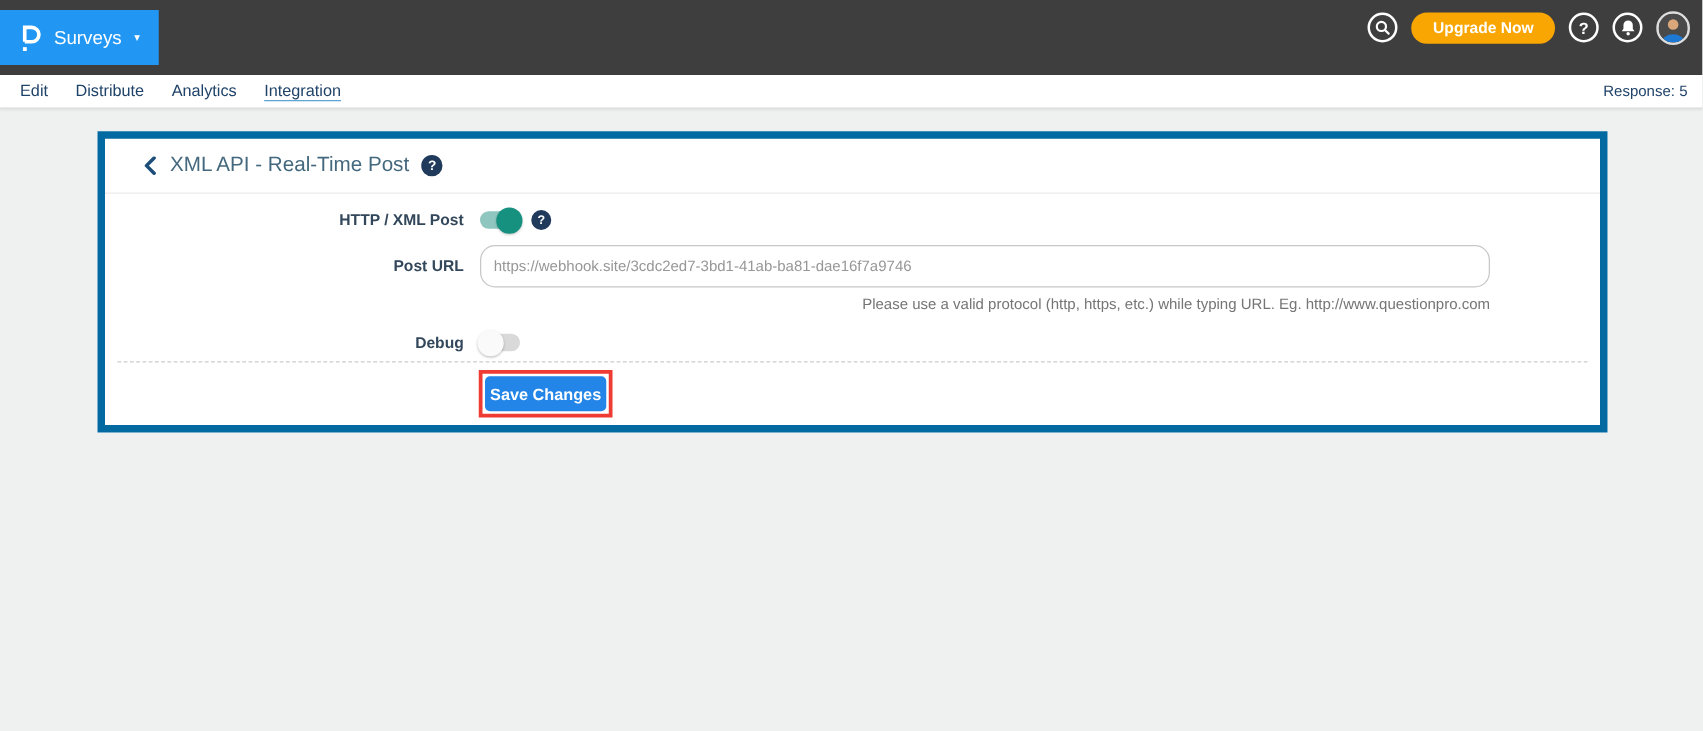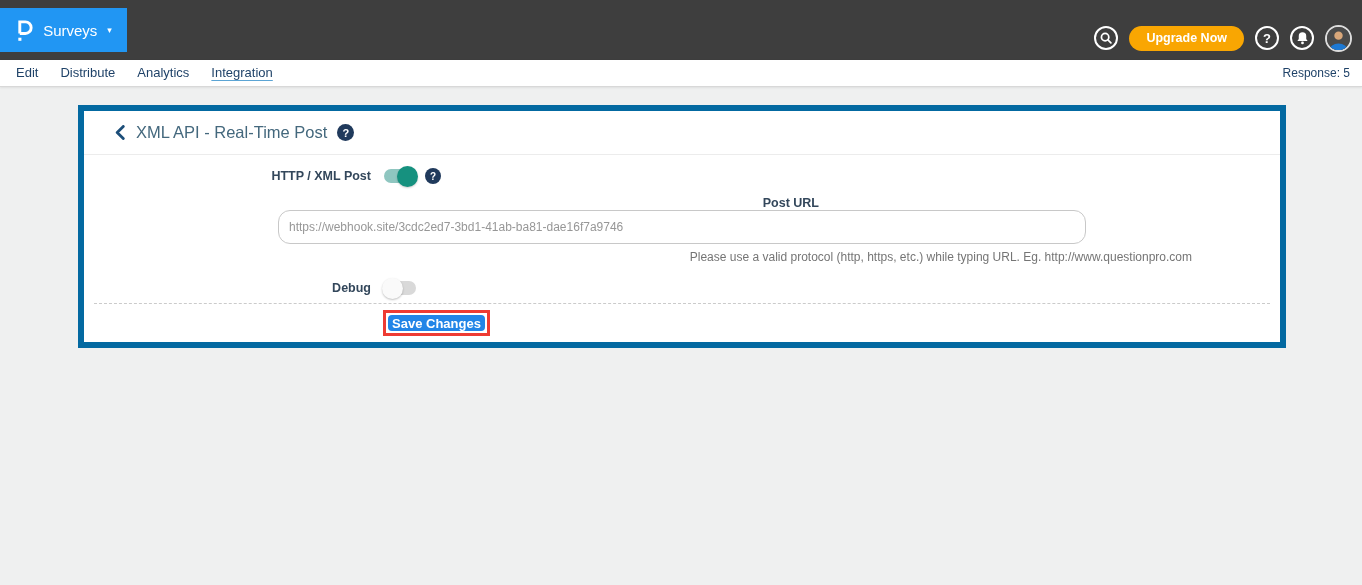--- a/index.html
+++ b/index.html
@@ -9,21 +9,21 @@
   
   .topbar { height:60px; background:var(--topbar-bg,#3e3e3e); display:flex; align-items:center; position:relative; }
   .logo-block { width:127px; height:44px; background:var(--brand-blue,#2196f3); display:flex; align-items:center; justify-content:center; gap:9px; cursor:pointer; }
   .logo-mark { display:flex; align-items:center; }
   .product-label { color:#fff; font-size:15px; }
   .caret-down { color:#fff; font-size:9px; margin-left:1px; }
   .breadcrumb { display:flex; align-items:center; margin-left:26px; gap:11px; }
   .crumb-parent { color:#6d9ec7; font-size:15px; cursor:pointer; }
   .crumb-sep { color:#8f8f8f; font-size:13px; }
   .crumb-current { color:#f2f2f2; font-size:14px; }
-  .topbar-right { position:absolute; right:10px; top:16px; height:44px; display:flex; align-items:center; gap:11px; }
+  .topbar-right { position:absolute; right:10px; top:0; height:44px; display:flex; align-items:center; gap:11px; }
   .circle-btn { width:24px; height:24px; border:2px solid #fff; border-radius:50%; display:flex; align-items:center; justify-content:center; color:#fff; font-size:13px; font-weight:bold; cursor:pointer; background:transparent; }
   .upgrade-btn { height:25px; padding:0 17px; border:none; border-radius:13px; background:var(--upgrade-orange,#f9a602); color:#fff; font-size:12.5px; font-weight:bold; font-family:"Liberation Sans",sans-serif; cursor:pointer; }
   .avatar { width:27px; height:27px; border-radius:50%; border:2px solid #dcdcdc; overflow:hidden; cursor:pointer; background:#4a4a4a; }
 
   
   .subnav { height:27px; background:#fff; border-bottom:1px solid #d8d8d8; box-shadow:0 1px 2px rgba(0,0,0,.07); display:flex; align-items:center; padding:0 12px 0 16px; gap:22px; position:relative; }
   .subnav-item { font-size:13px; color:var(--nav-navy,#1f4268); cursor:pointer; padding-bottom:1px; }
   .subnav-item.active { text-decoration:underline; text-decoration-color:var(--active-underline,#5ba4d4); text-underline-offset:3px; }
   .response-label { margin-left:auto; font-size:12px; color:var(--nav-navy,#1f4268); }
 
@@ -33,36 +33,36 @@
   .card-header { height:44px; display:flex; align-items:center; gap:10px; padding:0 30px; border-bottom:1px solid #ececec; }
   .back-icon { display:flex; align-items:center; cursor:pointer; }
   .card-title { font-size:16.5px; color:var(--title-blue,#44687d); }
   .tooltip-icon { width:17px; height:17px; border-radius:50%; background:#203a5c; color:#fff; font-size:11px; font-weight:bold; display:inline-flex; align-items:center; justify-content:center; cursor:pointer; flex:none; }
   .tooltip-icon.small { width:16px; height:16px; font-size:10px; }
 
   .form-row { display:flex; align-items:center; }
   .form-label { width:287px; text-align:right; font-size:12.5px; font-weight:bold; color:#33475b; margin-right:13px; flex:none; }
   .row-http { margin-top:13px; }
   .row-http .controls { display:flex; align-items:center; gap:9px; }
-  .row-url { margin-top:12px;flex-direction:column; }
+  .row-url { margin-top:12px; }
   .url-input { width:808px; height:34px; border:1px solid #c8c8c8; border-radius:12px; font-size:12px; color:#979797; padding:0 10px; font-family:"Liberation Sans",sans-serif; background:#fff; }
   .hint-row { margin-top:6px; display:flex; }
   .hint-text { margin-left:300px; width:808px; text-align:right; font-size:12px; color:#757575; }
   .row-debug { margin-top:17px; }
 
   
   .toggle { position:relative; width:32px; height:14px; border-radius:7px; background:#d9d9d9; cursor:pointer; flex:none; }
   .toggle .knob { position:absolute; top:-3.5px; left:-2px; width:21px; height:21px; border-radius:50%; background:#fafafa; box-shadow:0 1px 2px rgba(0,0,0,.25); }
   .toggle.on { background:var(--toggle-on-track,#8fc6c0); }
   .toggle.on .knob { left:auto; right:-2px; background:var(--toggle-on,#16917f); box-shadow:0 1px 2px rgba(0,0,0,.2); }
 
   
   .card-footer { margin:8px 10px 0; border-top:1px dashed #cbcbcb; padding:6px 0 6px; }
   .annotation-box { display:inline-block; border:3px solid var(--annotation-red,#ee3b33); padding:2px; margin-left:289px; }
-  .save-btn { display:block; width:97px; height:16px; background:var(--save-blue,#2285e7); color:#fff; border:none; border-radius:4px; font-size:13px; font-weight:bold; font-family:"Liberation Sans",sans-serif; cursor:pointer; }
+  .save-btn { display:block; width:97px; height:28px; background:var(--save-blue,#2285e7); color:#fff; border:none; border-radius:4px; font-size:13px; font-weight:bold; font-family:"Liberation Sans",sans-serif; cursor:pointer; }
 </style>
 </head>
 <body>
 
 <div class="topbar">
   <div class="logo-block">
     <span class="logo-mark">
       <svg width="19" height="24" viewBox="0 0 22 28" fill="none">
         <path d="M5.5 18 V4.5 H12 a6.75 6.75 0 0 1 0 13.5 H5.5" stroke="#fff" stroke-width="3.4"></path>
         <rect x="3.8" y="23" width="3.6" height="3.6" fill="#fff"></rect>

